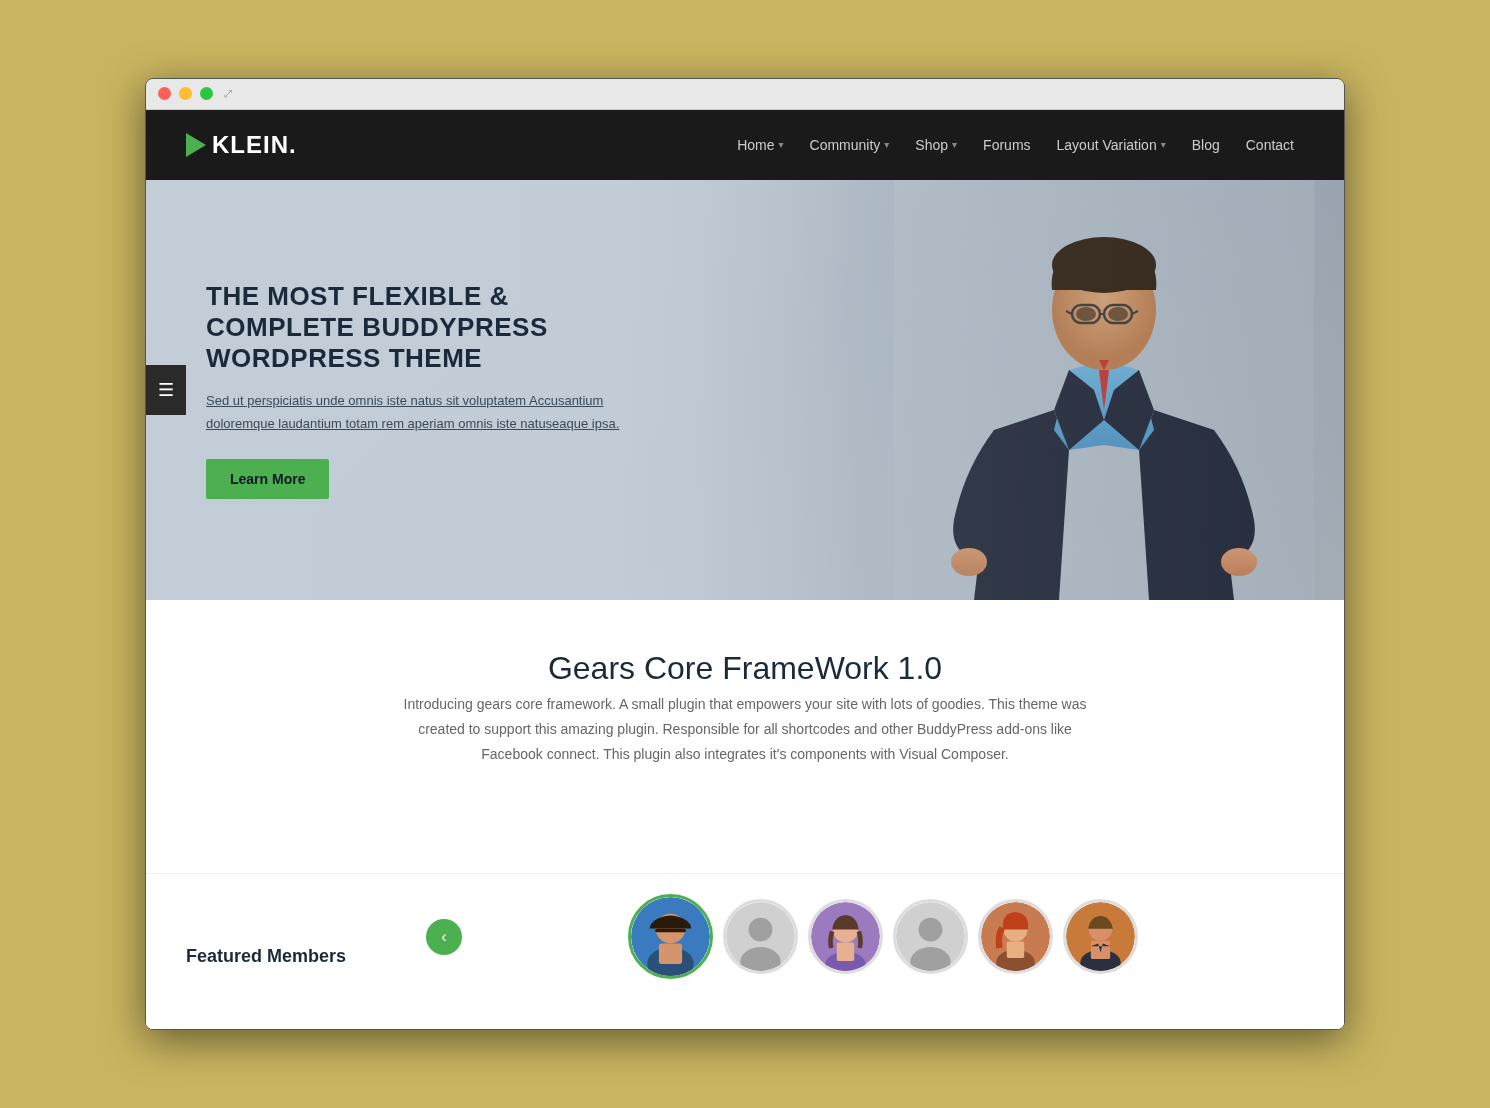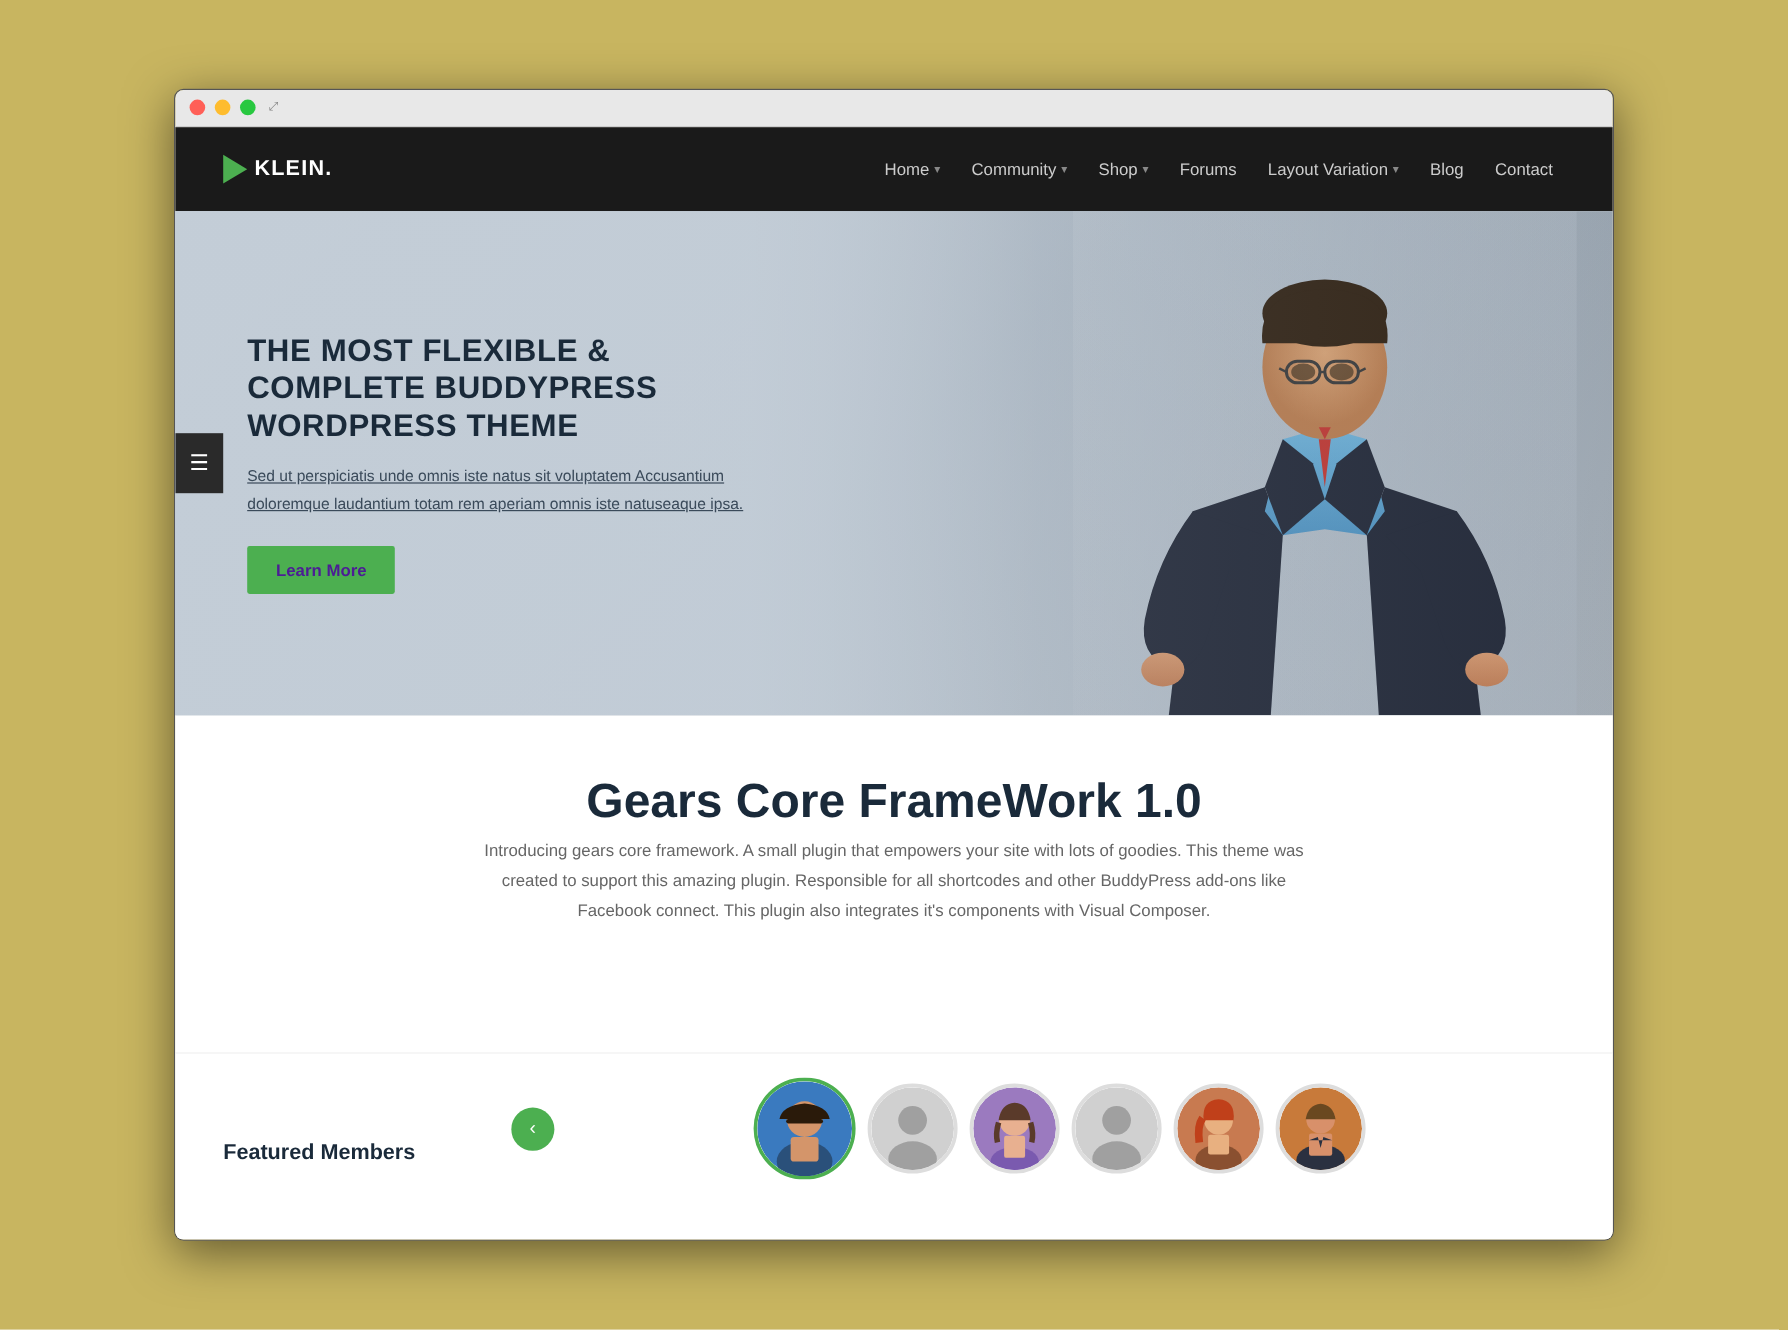--- a/index.html
+++ b/index.html
@@ -77,21 +77,21 @@
       align-items: center;
       justify-content: space-between;
       height: 70px;
     }
 
     .logo {
       display: flex;
       align-items: center;
       gap: 6px;
       color: #fff;
-      font-size: 18px;
+      font-size: 24px;
       font-weight: bold;
       letter-spacing: 1px;
     }
 
     .logo-triangle {
       width: 0;
       height: 0;
       border-top: 12px solid transparent;
       border-bottom: 12px solid transparent;
       border-left: 20px solid #4CAF50;
@@ -162,21 +162,21 @@
     .hero-text {
       font-size: 13px;
       color: #3a4a5a;
       line-height: 1.7;
       margin-bottom: 24px;
       text-decoration: underline;
     }
 
     .learn-more-btn {
       background: #4CAF50;
-      color: #4c1d95;
+      color: #0f172a;
       border: none;
       padding: 12px 24px;
       font-size: 14px;
       font-weight: bold;
       cursor: pointer;
       border-radius: 2px;
     }
 
     
     .sidebar-toggle {
@@ -197,22 +197,22 @@
     }
 
     
     .framework-section {
       background: #fff;
       padding: 50px 40px;
       text-align: center;
     }
 
     .framework-title {
-      font-size: 40px;
-      font-weight: 700;
+      font-size: 32px;
+      font-weight: 400;
       color: #1a2a3a;
       margin-bottom: 5px;
     }
 
     .framework-text {
       font-size: 14px;
       color: #666;
       line-height: 1.8;
       max-width: 700px;
       margin: 0 auto 56px;

